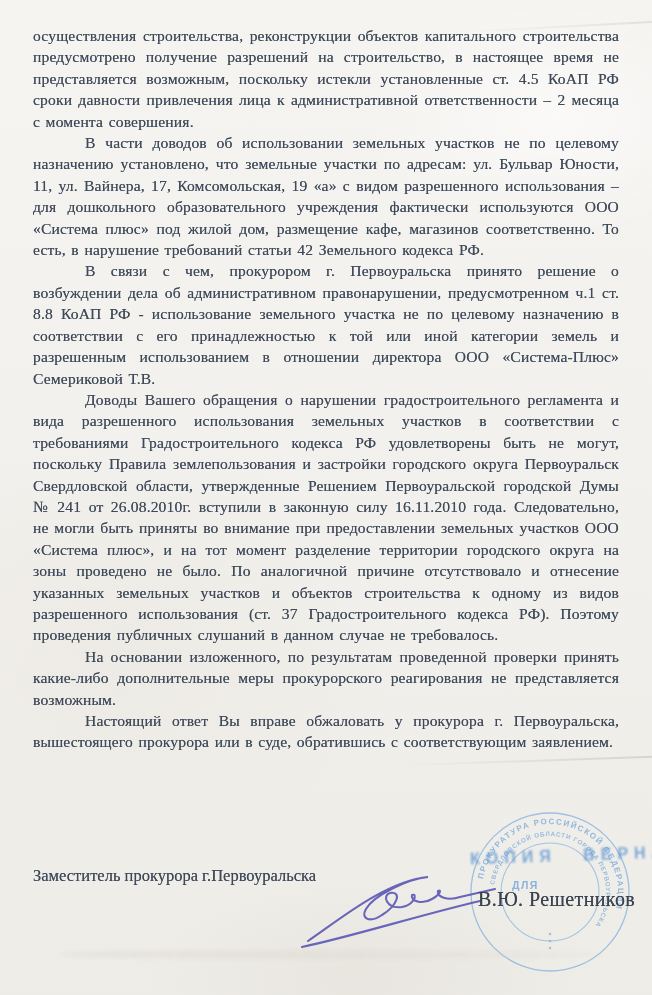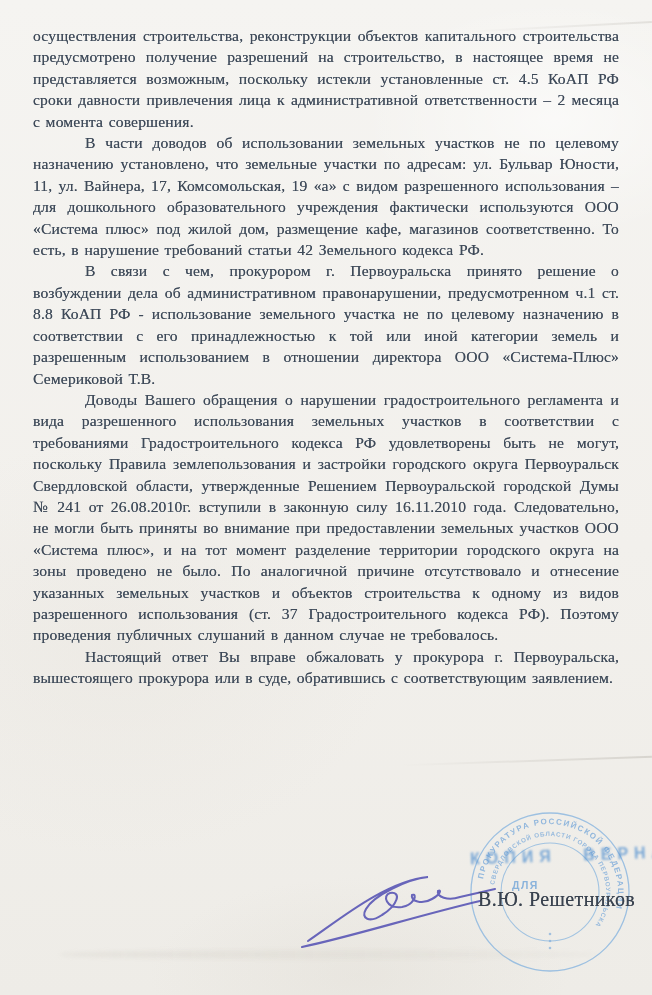--- a/index.html
+++ b/index.html
@@ -64,24 +64,26 @@
 </head>
 <body>
 
 <div class="page">
 
   <div class="doc-text">
     <p class="para no-indent">осуществления строительства, реконструкции объектов капитального строительства предусмотрено получение разрешений на строительство, в настоящее время не представляется возможным, поскольку истекли установленные ст. 4.5 КоАП РФ сроки давности привлечения лица к административной ответственности – 2 месяца с момента совершения.</p>
     <p class="para">В части доводов об использовании земельных участков не по целевому назначению установлено, что земельные участки по адресам: ул. Бульвар Юности, 11, ул. Вайнера, 17, Комсомольская, 19 «а» с видом разрешенного использования – для дошкольного образовательного учреждения фактически используются ООО «Система плюс» под жилой дом, размещение кафе, магазинов соответственно. То есть, в нарушение требований статьи 42 Земельного кодекса РФ.</p>
     <p class="para">В связи с чем, прокурором г. Первоуральска принято решение о возбуждении дела об административном правонарушении, предусмотренном ч.1 ст. 8.8 КоАП РФ - использование земельного участка не по целевому назначению в соответствии с его принадлежностью к той или иной категории земель и разрешенным использованием в отношении директора ООО «Система-Плюс» Семериковой Т.В.</p>
     <p class="para">Доводы Вашего обращения о нарушении градостроительного регламента и вида разрешенного использования земельных участков в соответствии с требованиями Градостроительного кодекса РФ удовлетворены быть не могут, поскольку Правила землепользования и застройки городского округа Первоуральск Свердловской области, утвержденные Решением Первоуральской городской Думы  № 241 от 26.08.2010г. вступили в законную силу 16.11.2010 года. Следовательно, не могли быть приняты во внимание при предоставлении земельных участков ООО «Система плюс», и на тот момент разделение территории городского округа на зоны проведено не было. По аналогичной причине отсутствовало и отнесение указанных земельных участков и объектов строительства к одному из видов разрешенного использования (ст. 37 Градостроительного кодекса РФ). Поэтому проведения публичных слушаний в данном случае не требовалось.</p>
+    <p class="para">На основании изложенного, по результатам проведенной проверки принять какие-либо дополнительные меры прокурорского реагирования не представляется возможным.</p>
     <p class="para">Настоящий ответ Вы вправе обжаловать у прокурора г. Первоуральска, вышестоящего прокурора или в суде, обратившись с соответствующим заявлением.</p>
   </div>
 
   <div class="signoff-left">
+    <div>Заместитель прокурора г.Первоуральска</div>
   </div>
 
   <svg class="stamp-svg" viewBox="0 0 202 168">
     <defs>
       <path id="ringA" d="M 100,84 m -68,0 a 68,68 0 1,1 136,0 a 68,68 0 1,1 -136,0" fill="none"></path>
       <path id="ringB" d="M 100,84 m -56,0 a 56,56 0 1,1 112,0 a 56,56 0 1,1 -112,0" fill="none"></path>
     </defs>
     <circle cx="100" cy="84" r="79" fill="none" stroke="#7fb0de" stroke-width="1.3" opacity=".8"></circle>
     <circle cx="100" cy="84" r="49" fill="none" stroke="#7fb0de" stroke-width="1.1" opacity=".75"></circle>
     <text font-size="8" font-family="Liberation Sans, sans-serif" font-weight="bold" fill="#79a9da" letter-spacing="1.5" opacity=".85">

